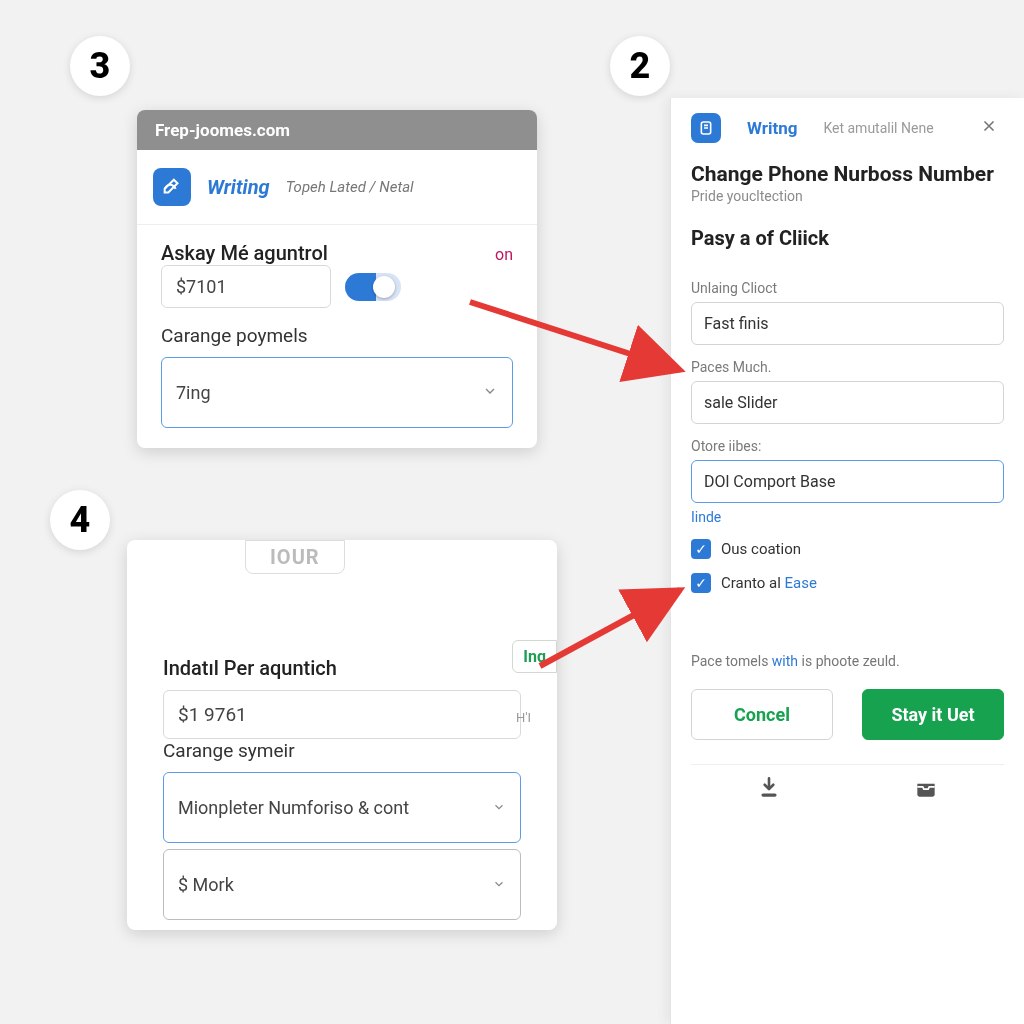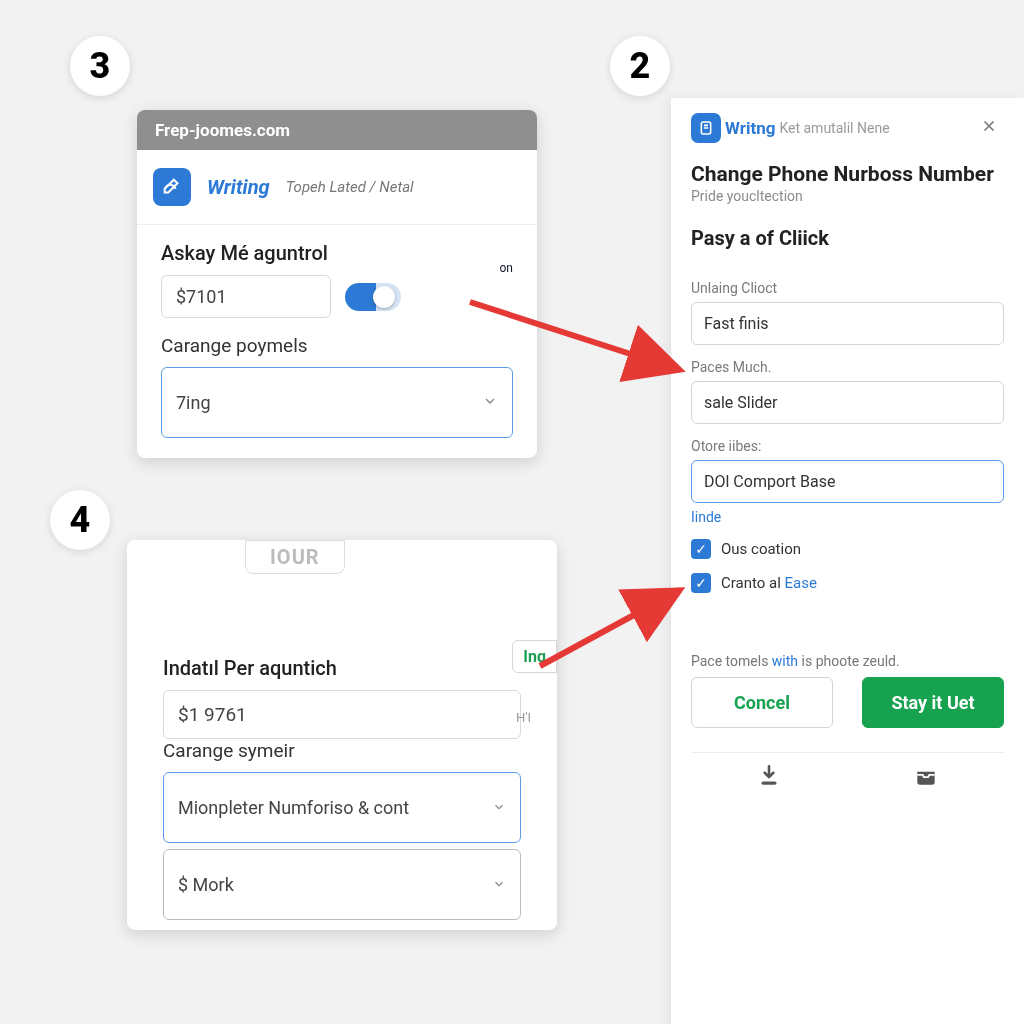--- a/index.html
+++ b/index.html
@@ -64,21 +64,21 @@
   .app-icon svg { width:22px; height:22px; }
   .app-row .brand {
     color:#2d7ad6; font-weight:700; font-size:20px;
   }
   .app-row .crumb {
     color:#777; font-size:15px;
   }
   .panel3 .body { padding: 16px 24px 20px; }
   .sec-label { font-size:19px; color:#333; margin-bottom:10px; }
   .sec-label-strong { font-size:20px; color:#222; font-weight:500; margin-bottom:10px; }
-  .tiny-rt { font-size:12px; color:#0f172a; float:right; margin-top:20px; }
+  .tiny-rt { font-size:16px; color:#be185d; float:right; margin-top:4px; }
   .value-row { display:flex; align-items:center; gap:14px; margin-bottom:16px; }
   .value-box {
     flex: none;
     width: 170px;
     border:1px solid #d9d9d9;
     border-radius:6px;
     padding: 10px 14px;
     font-size:18px;
     color:#444;
     background:#fff;
@@ -139,21 +139,21 @@
     top: 98px; left: 670px;
     width: 354px;
     height: 926px;
     background:#fff;
     border-left:1px solid #e4e4e4;
     box-shadow: -4px 0 12px rgba(0,0,0,0.06);
     padding: 14px 20px 0;
     display:flex; flex-direction:column;
   }
   .panel2 .hdr {
-    display:flex; align-items:center; gap:4px;
+    display:flex; align-items:center; gap:26px;
     margin-bottom:14px;
   }
   .panel2 .hdr .brand2 { color:#2d7ad6; font-weight:700; font-size:17px; }
   .panel2 .hdr .sub { color:#9a9a9a; font-size:14px; }
   .panel2 .close {
     margin-left:auto; color:#777; font-size:20px; padding:4px 6px; cursor:pointer;
   }
   .mini-icon {
     width:30px; height:30px; border-radius:7px; background:#2d7ad6;
     display:flex; align-items:center; justify-content:center; color:#fff;
@@ -170,21 +170,21 @@
   .tfield.blue { border-color:#5a9de6; }
   .linkish { color:#2d7ad6; font-size:14px; margin-top:6px; display:inline-block; }
   .chk-row { display:flex; align-items:center; gap:10px; font-size:15px; color:#333; margin-top:14px; }
   .chk {
     width:20px; height:20px; border-radius:4px; background:#2d7ad6;
     display:flex; align-items:center; justify-content:center; color:#fff; font-size:14px;
   }
   .chk-row .blue-word { color:#2d7ad6; }
   .foot-note { font-size:14px; color:#777; margin-top:60px; }
   .foot-note .blue-word { color:#2d7ad6; }
-  .btn-row { display:flex; gap:29px; margin-top:8px; }
+  .btn-row { display:flex; gap:29px; margin-top:20px; }
   .btn {
     flex:1; text-align:center; padding:14px 8px; border-radius:6px;
     font-size:18px; font-weight:700; cursor:pointer;
   }
   .btn.secondary { background:#fff; border:1px solid #d4d4d4; color:#16a24f; }
   .btn.primary { background:#16a24f; color:#fff; border:1px solid #16a24f; }
   .bottom-icons {
     margin-top:24px; display:flex; justify-content:space-around; color:#555;
     padding:10px 0 14px; border-top:1px solid #eee;
   }

